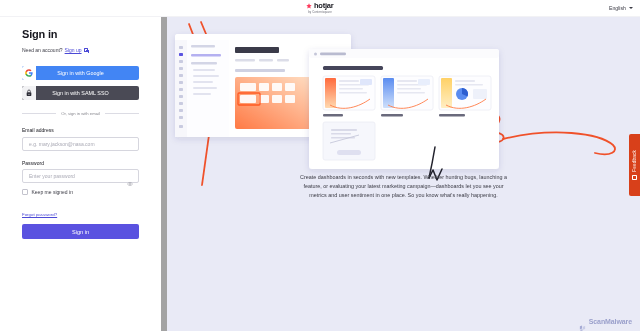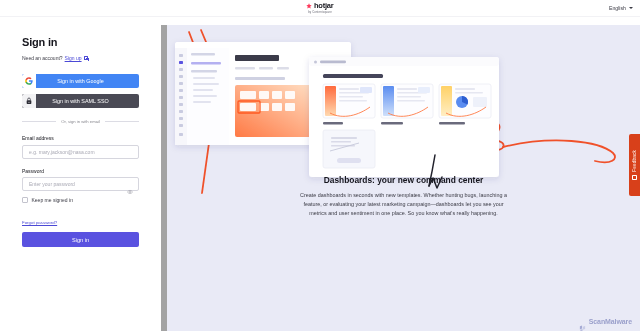--- a/index.html
+++ b/index.html
@@ -2,21 +2,21 @@
 <html><head>
 <meta charset="utf-8">
 <style>
   * { box-sizing: border-box; margin: 0; padding: 0; }
   html, body {
     width: 640px; height: 331px;
     font-family: "Liberation Sans", sans-serif;
     background: #ffffff;
     overflow: hidden;
   }
-  .page { position: relative; width: 640px; height: 331px; display: flex; flex-direction: column; gap: 8px; }
+  .page { position: relative; width: 640px; height: 331px; display: flex; flex-direction: column; }
 
   
   .topbar {
     height: 17px; flex: 0 0 17px;
     background: #ffffff;
     display: flex; align-items: center; justify-content: center;
     position: relative;
     border-bottom: 1px solid #f2f2f5;
   }
   .brand { display: flex; flex-direction: column; align-items: center; line-height: 1; }
@@ -360,21 +360,20 @@
           </g>
 
           <path d="M268 130 C 266 142, 264 152, 262 161" stroke="#22222c" stroke-width="1.5" fill="none" stroke-linecap="round"></path>
           <path d="M262 161 L266 153 L270 163 L275 152" stroke="#22222c" stroke-width="1.5" fill="none" stroke-linecap="round" stroke-linejoin="round"></path>
 
           <path d="M336 122 C 386 110, 432 116, 446 128 C 452 134, 444 140, 428 136" stroke="#f0512a" stroke-width="1.8" fill="none" stroke-linecap="round"></path>
         </svg>
       </div>
 
       <div class="promo">
-        <div class="promo-title">Dashboards: your new command center</div>
         <div class="promo-body">Create dashboards in seconds with new templates. Whether hunting bugs, launching a feature, or evaluating your latest marketing campaign—dashboards let you see your metrics and user sentiment in one place. So you know what's really happening.</div>
       </div>
     </div>
   </div>
 
   <div class="feedback">
     <span class="ftx">Feedback</span>
     <span class="fico"></span>
   </div>
 

